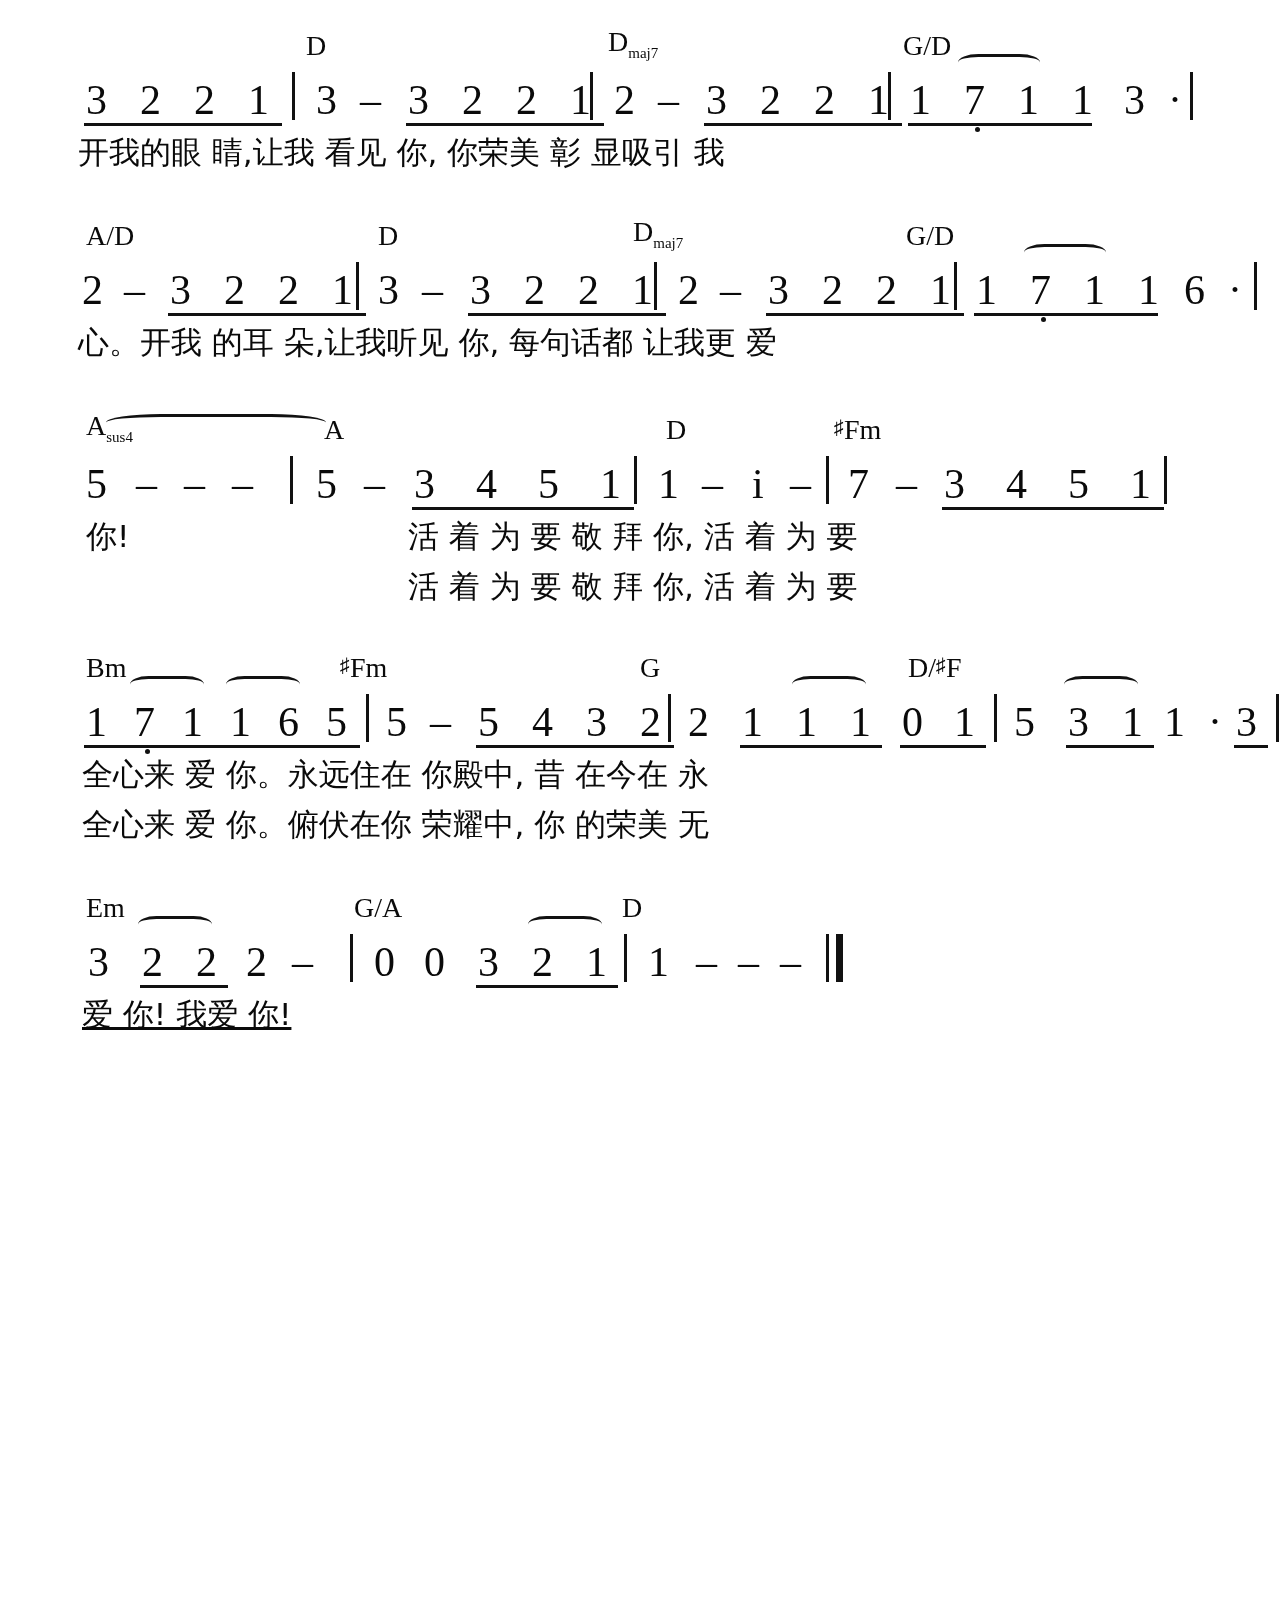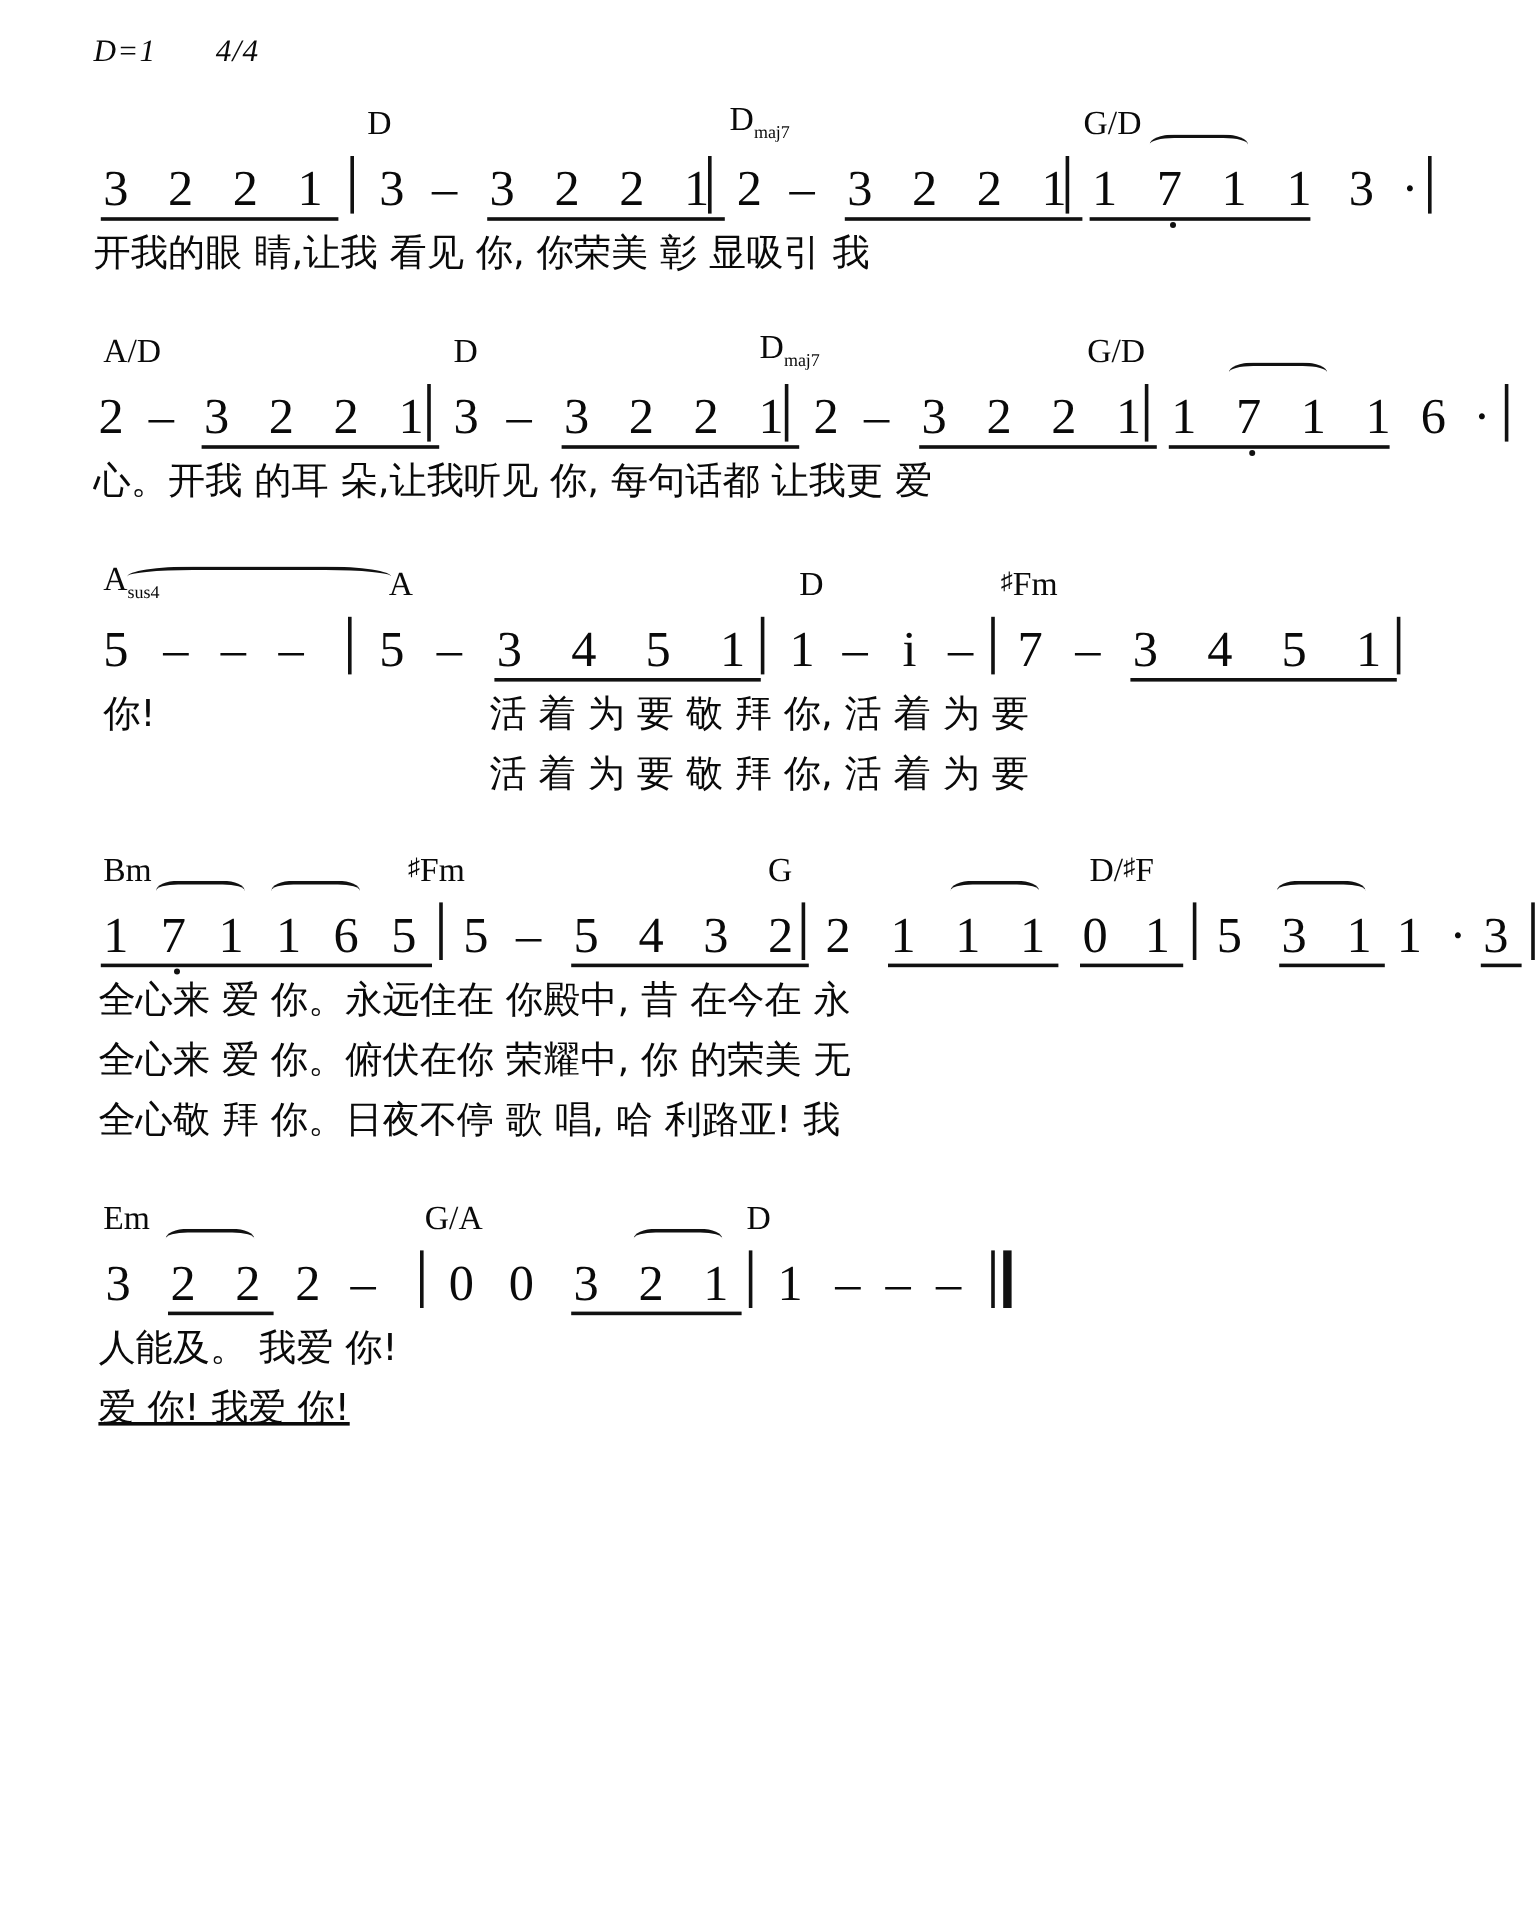--- a/index.html
+++ b/index.html
@@ -137,24 +137,20 @@
     position: absolute;
     bottom: 0;
   }
 </style>
 </head>
 <body>
 
 <div class="sheet">
 
 
-  <div class="meta">
-    <span style="font-style:italic;">D=1</span>
-    <span class="ts" style="font-style:italic;">4/4</span>
-  </div>
 
   <div class="system" style="margin-top:26px;">
     <div class="chordrow">
       <span class="chord" style="left:228px;">D</span>
       <span class="chord" style="left:530px;">D<sub>maj7</sub></span>
       <span class="chord" style="left:825px;">G/D</span>
     </div>
 
     <div class="notes">
       <span class="n" style="left:8px;">3</span>
@@ -354,23 +350,20 @@
       <div class="beam" style="left:1156px; bottom:-2px; width:34px;"></div>
       <div class="bar" style="left:1198px;"></div>
     </div>
 
     <div class="lyricline">
       <span style="left:4px;">全心来 爱 你。永远住在 你殿中, 昔 在今在 永</span>
     </div>
     <div class="lyricline">
       <span style="left:4px;">全心来 爱 你。俯伏在你 荣耀中, 你 的荣美 无</span>
     </div>
-    <div class="lyricline">
-      <span style="left:4px;">全心敬 拜 你。日夜不停 歌 唱, 哈 利路亚! 我</span>
-    </div>
   </div>
 
   <div class="system" style="margin-top:42px;">
     <div class="chordrow">
       <span class="chord" style="left:8px;">Em</span>
       <span class="chord" style="left:276px;">G/A</span>
       <span class="chord" style="left:544px;">D</span>
     </div>
 
     <div class="notes">
@@ -396,20 +389,17 @@
       <span class="n" style="left:618px;">–</span>
       <span class="n" style="left:660px;">–</span>
       <span class="n" style="left:702px;">–</span>
       <div class="endbar" style="left:748px; width:22px;">
         <i style="left:0px; width:3px;"></i>
         <i style="left:10px; width:7px;"></i>
       </div>
     </div>
 
     <div class="lyricline">
-      <span style="left:4px;">人能及。 我爱 你!</span>
-    </div>
-    <div class="lyricline">
       <span style="left:4px;text-decoration:underline;">爱 你! 我爱 你!</span>
     </div>
   </div>
 
 </div>
 
 </body></html>

